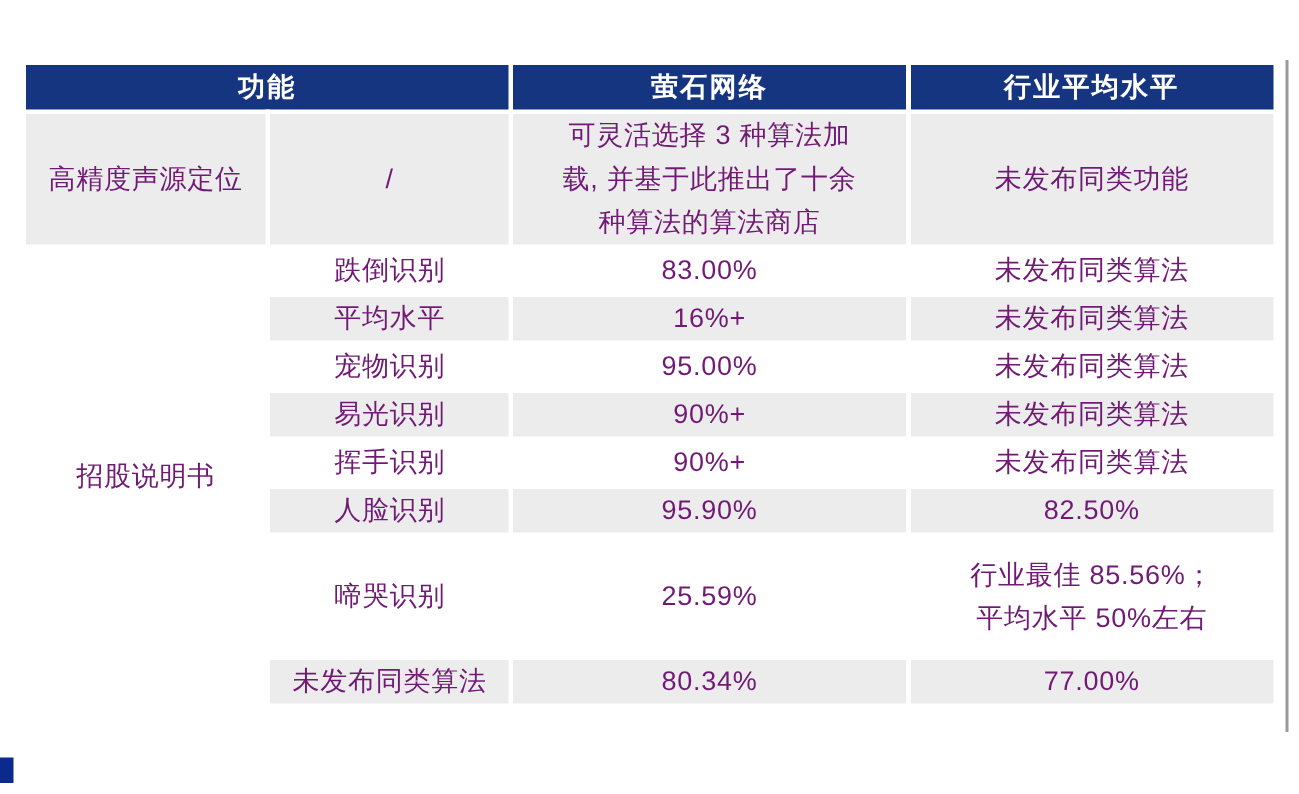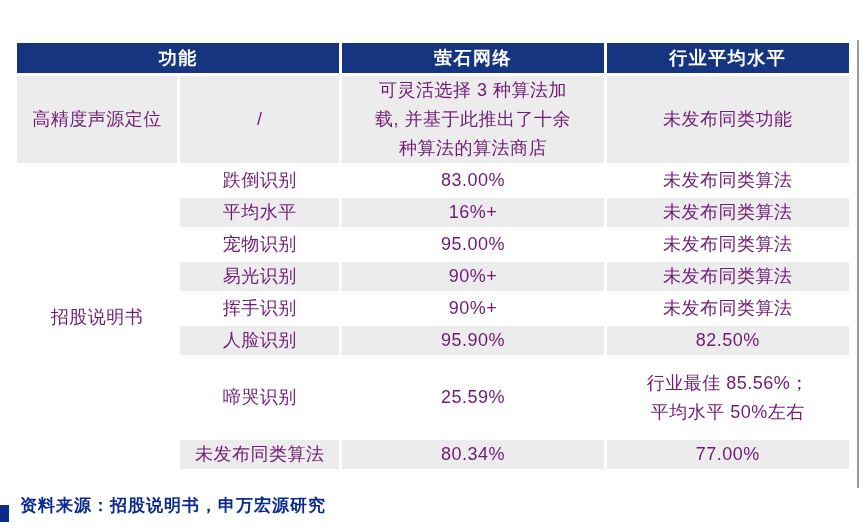--- a/index.html
+++ b/index.html
@@ -155,15 +155,14 @@
         <td>未发布同类算法</td>
         <td>80.34%</td>
         <td>77.00%</td>
       </tr>
     </tbody>
   </table>
 
   <div class="right-line"></div>
 
   <span class="edge-mark"></span>
-  <div class="source">资料来源：招股说明书，申万宏源研究</div>
 
 </div>
 
 </body></html>

